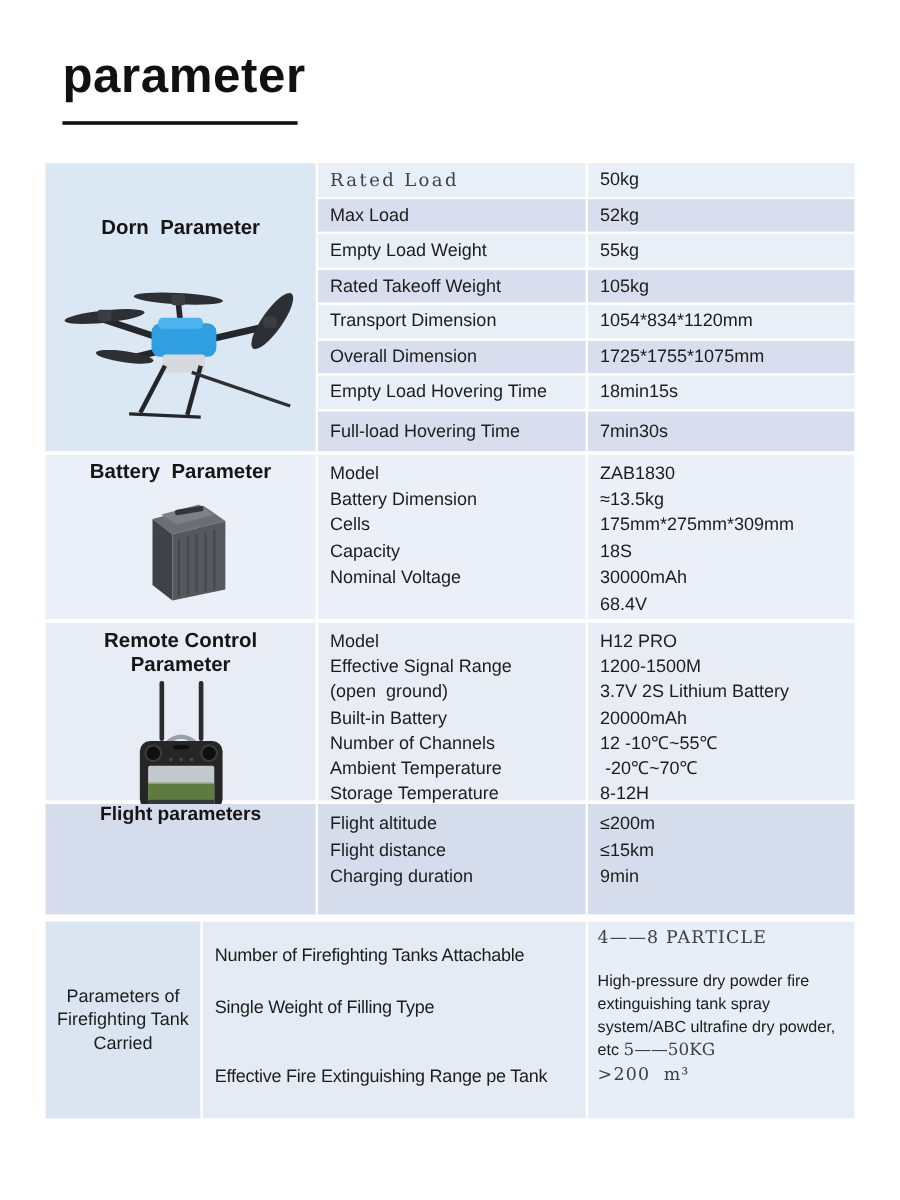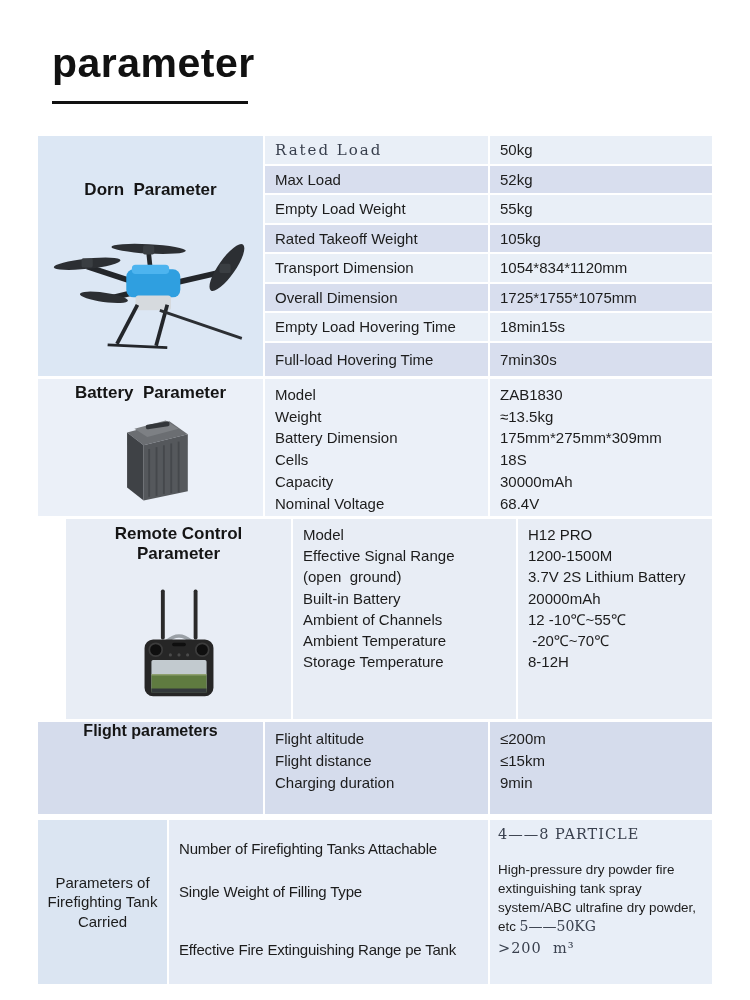--- a/index.html
+++ b/index.html
@@ -33,21 +33,21 @@
 
   .sec-header{font-weight:700;font-size:17px;color:#151515;text-align:center;}
 
   
   .sec-battery{height:137px;margin-bottom:3px;}
   .sec-battery .img-col{background:#ebf0f8;padding-top:4px;box-sizing:border-box;}
   .sec-battery .label-col,.sec-battery .value-col{background:#ebf0f8;padding:5px 0 0 10px;box-sizing:border-box;}
   .line-list div{font-size:15px;line-height:21.7px;}
 
   
-  .sec-remote{height:200px;margin-bottom:3px;margin-left:28px;}
+  .sec-remote{height:148px;margin-bottom:3px;}
   .sec-remote .img-col{background:#e8edf5;padding-top:5px;box-sizing:border-box;}
   .sec-remote .label-col,.sec-remote .value-col{background:#e8edf5;padding:5px 0 0 10px;box-sizing:border-box;}
   .sec-remote .line-list div{line-height:21.2px;}
 
   
   .sec-flight{height:92px;margin-bottom:6px;}
   .sec-flight .img-col{background:#d5dcec;justify-content:flex-start;}
   .sec-flight .label-col,.sec-flight .value-col{background:#d5dcec;padding:6px 0 0 10px;box-sizing:border-box;}
   .sec-flight .sec-header{font-size:16px;}
   .sec-flight .line-list div{line-height:22px;}
@@ -157,21 +157,20 @@
           <line x1="48" y1="42" x2="48" y2="94" stroke="#45484c" stroke-width="2"></line>
           <line x1="56" y1="40" x2="56" y2="93" stroke="#45484c" stroke-width="2"></line>
           <line x1="64" y1="38" x2="64" y2="91" stroke="#45484c" stroke-width="2"></line>
           <line x1="72" y1="36" x2="72" y2="90" stroke="#45484c" stroke-width="2"></line>
           <line x1="80" y1="34" x2="80" y2="89" stroke="#45484c" stroke-width="2"></line>
         </svg>
       </div>
     </div>
     <div class="label-col gap-r line-list">
       <div>Model</div>
-      <div>Weight</div>
       <div>Battery Dimension</div>
       <div>Cells</div>
       <div>Capacity</div>
       <div>Nominal Voltage</div>
     </div>
     <div class="value-col line-list">
       <div>ZAB1830</div>
       <div>≈13.5kg</div>
       <div>175mm*275mm*309mm</div>
       <div>18S</div>
@@ -201,21 +200,21 @@
           <line x1="28" y1="103" x2="92" y2="103" stroke="#8ea06f" stroke-width="1.5"></line>
           <rect x="28" y="119" width="64" height="5" fill="#33383b"></rect>
         </svg>
       </div>
     </div>
     <div class="label-col gap-r line-list">
       <div>Model</div>
       <div>Effective Signal Range</div>
       <div>(open&nbsp; ground)</div>
       <div>Built-in Battery</div>
-      <div>Ambient of Channels</div>
+      <div>Number of Channels</div>
       <div>Ambient Temperature</div>
       <div>Storage Temperature</div>
     </div>
     <div class="value-col line-list">
       <div>H12 PRO</div>
       <div>1200-1500M</div>
       <div>3.7V 2S Lithium Battery</div>
       <div>20000mAh</div>
       <div>12 -10℃~55℃</div>
       <div>&nbsp;-20℃~70℃</div>

